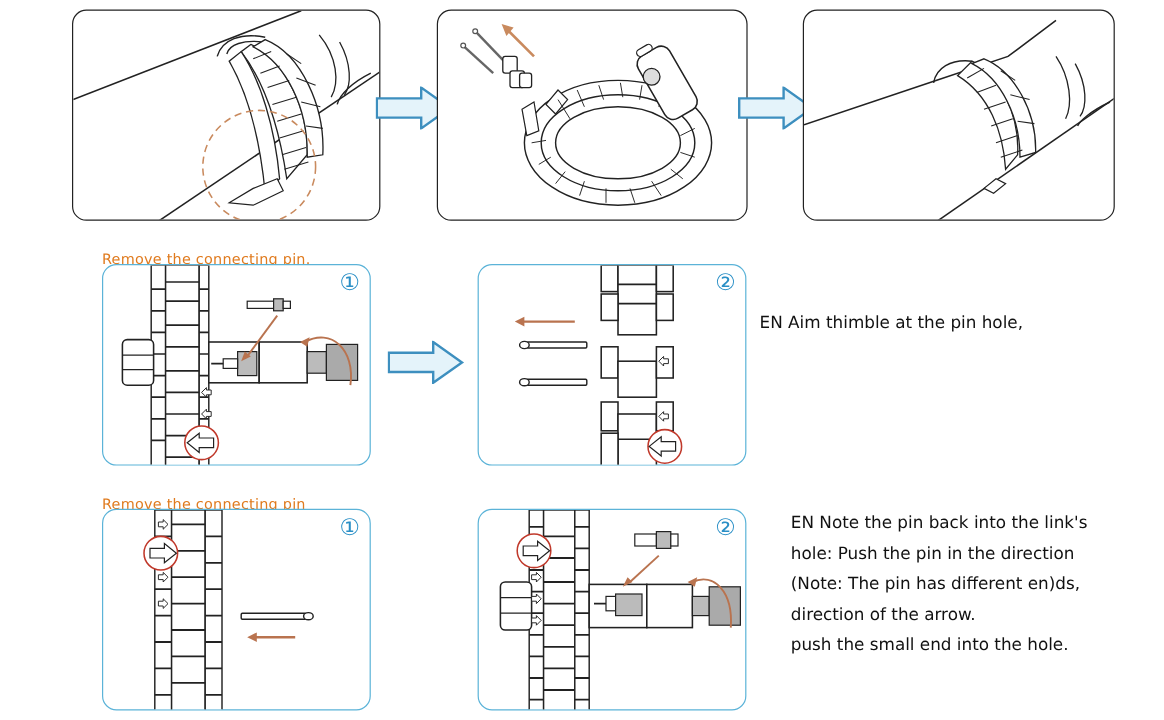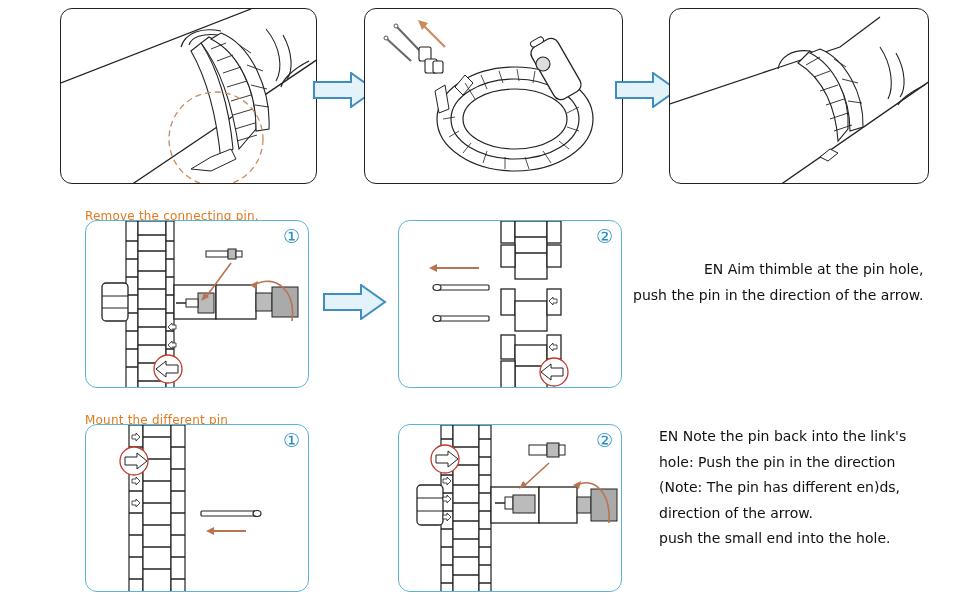--- a/index.html
+++ b/index.html
@@ -240,26 +240,25 @@
     <g stroke="#222" fill="#fff" stroke-width="0.8">
       <path d="M150 80 L154 76 L154 78 L158 78 L158 82 L154 82 L154 84 Z"></path>
       <path d="M150 126 L154 122 L154 124 L158 124 L158 128 L154 128 L154 130 Z"></path>
     </g>
     <circle cx="155" cy="151" r="14" fill="#fff" stroke="#c0392b" stroke-width="1.3"></circle>
     <path d="M142 151 L152 143 L152 147 L164 147 L164 155 L152 155 L152 159 Z" fill="#fff" stroke="#222" stroke-width="1"></path>
   </svg>
   <div class="step-num" style="right:8px;top:6px;">②</div>
 </div>
 
-<div class="instr" style="left:633px;top:257px;text-align:right;">
+<div class="instr" style="left:633px;top:257px;">
   <div>EN Aim thimble at the pin hole,</div>
-  <div>push the pin in the direction of the arrow.</div>
-</div>
-
-<div class="section-title" style="left:85px;top:400px;">Mount the different pin</div>
+</div>
+
+<div class="section-title" style="left:85px;top:400px;">Remove the connecting pin</div>
 
 <div class="panel-step" style="left:85px;top:424px;width:224px;height:168px;">
   <svg width="224" height="168" viewBox="0 0 224 168">
     <g stroke="#222" stroke-width="1.2" fill="#fff">
       <rect x="43" y="0" width="14" height="168"></rect>
       <rect x="57" y="0" width="28" height="168"></rect>
       <rect x="85" y="0" width="14" height="168"></rect>
     </g>
     <g stroke="#222" stroke-width="1.5">
       <line x1="43" y1="22" x2="57" y2="22"></line>

